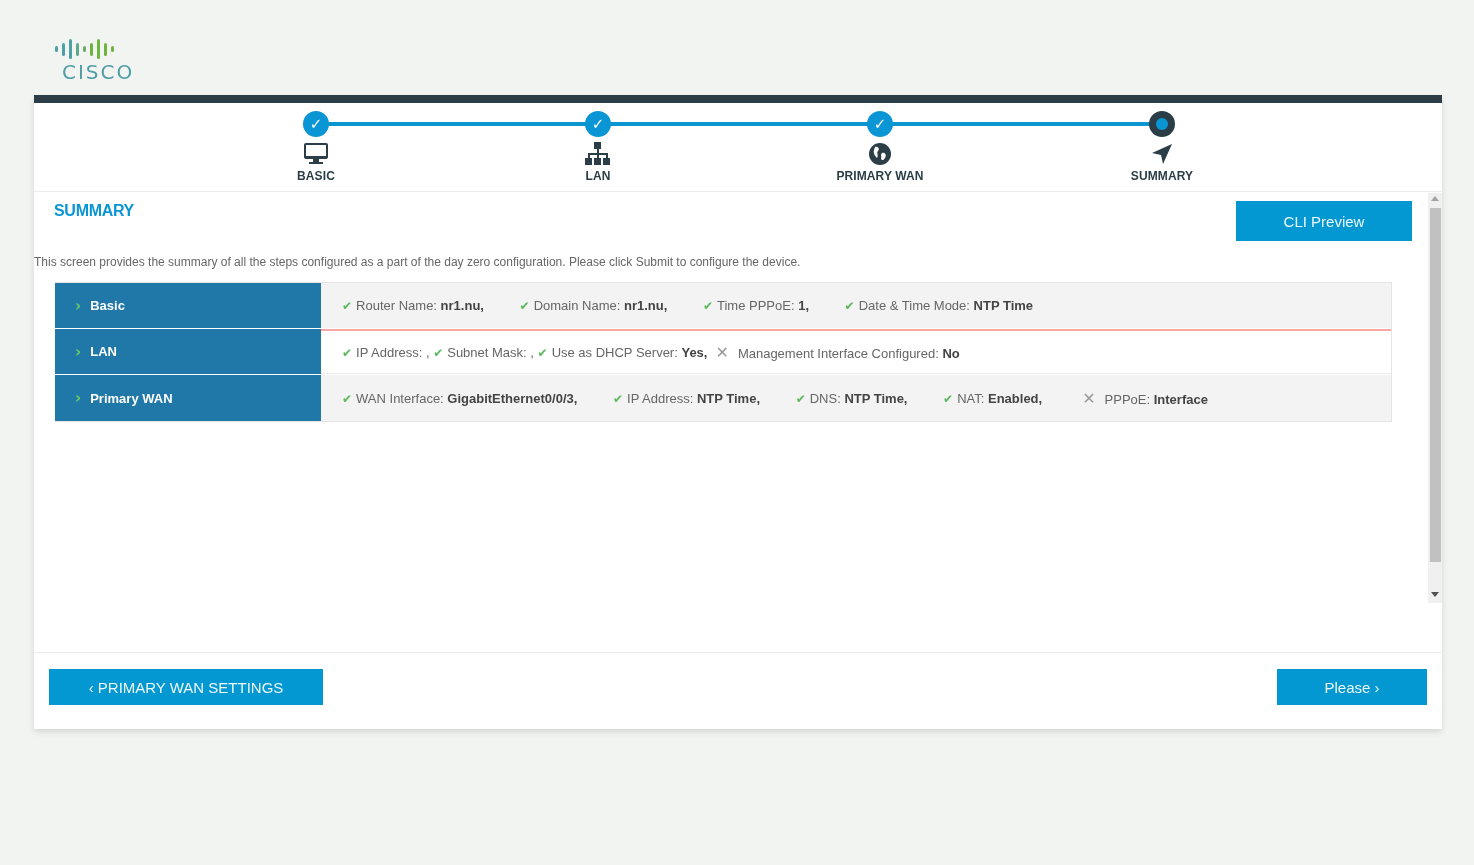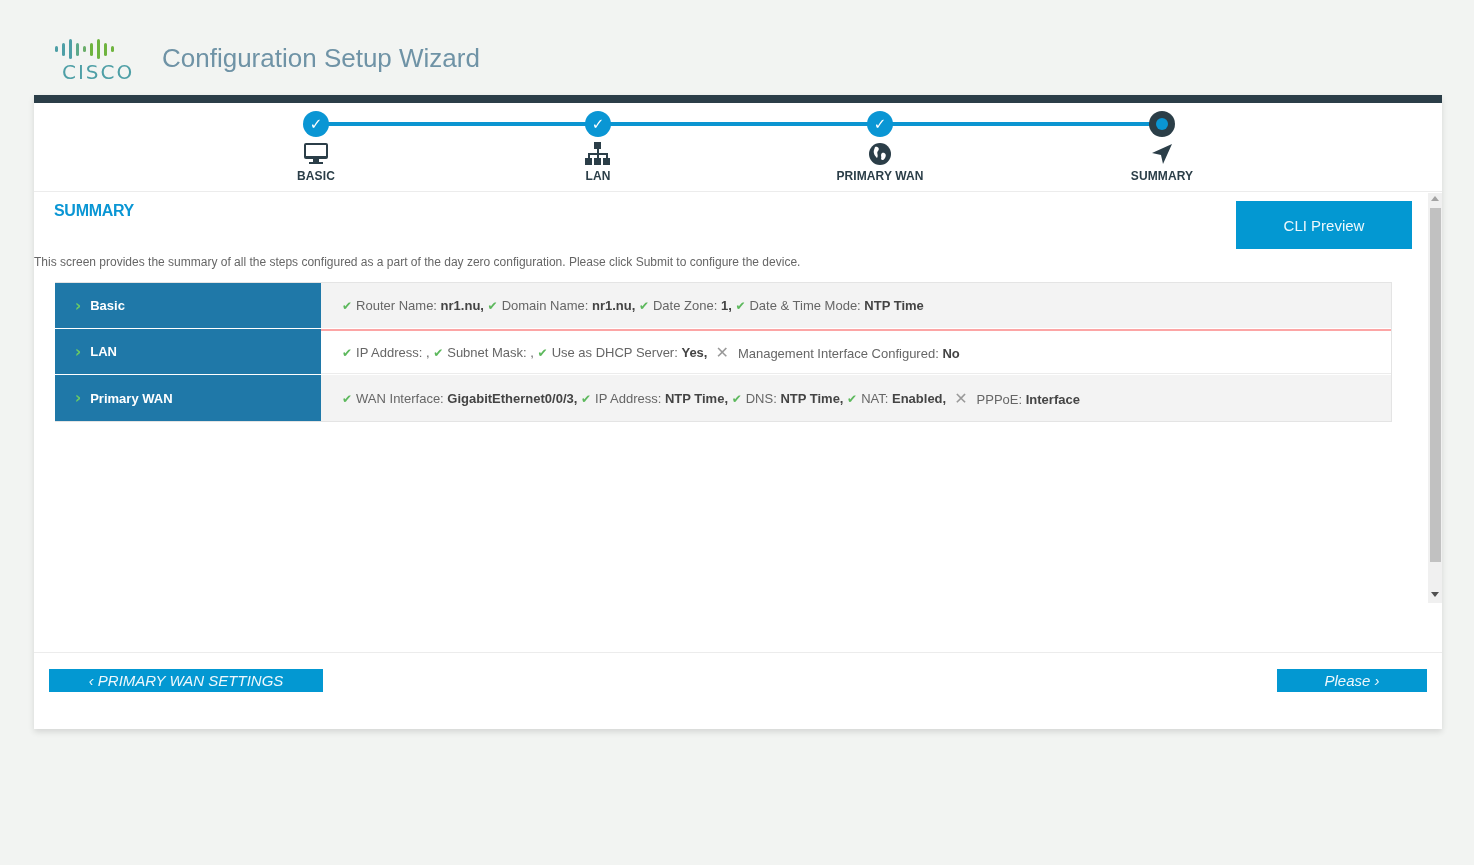--- a/index.html
+++ b/index.html
@@ -33,50 +33,50 @@
   .step-circle.current { background: #2b3e48; }
   .step-circle.current::after {
     content: ""; position: absolute; left: 7px; top: 7px; width: 12px; height: 12px; border-radius: 50%; background: #0a96d4;
   }
   .step-icon { width: 30px; height: 28px; margin: 3px auto 0; display: flex; align-items: center; justify-content: center; }
   .step-label { font-size: 12px; font-weight: bold; color: #2b3e48; margin-top: 1px; letter-spacing: 0.1px; }
 
   .content { position: absolute; left: 0; top: 98px; width: 1408px; height: 505px; }
   .section-title { position: absolute; left: 20px; top: 9px; font-size: 16px; color: #0a96d4; font-weight: bold; letter-spacing: -0.3px; }
   .cli-btn {
-    position: absolute; left: 1202px; top: 8px; width: 176px; height: 48px; background: #0398d2; border: none;
+    position: absolute; left: 1202px; top: 8px; width: 176px; height: 40px; background: #0398d2; border: none;
     color: #eef8fc; font-size: 15px; font-family: "Liberation Sans", sans-serif; cursor: pointer;
   }
   .description { position: absolute; left: 0; top: 62px; width: 1390px; text-align: left; font-size: 12px; color: #666; }
 
   .summary-table { position: absolute; left: 21px; top: 89px; width: 1337px; border: 1px solid #e4e4e4; border-left: none; }
   .srow { display: flex; height: 46px; border-bottom: 1px solid #fff; }
   .srow:last-child { border-bottom: none; }
   .srow-head {
     width: 266px; flex-shrink: 0; background: #1f78a8; color: #fff; font-size: 13px; font-weight: bold;
     display: flex; align-items: center; padding-left: 20px; cursor: pointer;
   }
   .srow-head .chev { color: #6acb64; font-weight: bold; font-size: 15px; margin-right: 9px; font-family: "DejaVu Sans", sans-serif; }
   .srow-body { flex: 1; display: flex; align-items: center; padding-left: 21px; font-size: 13px; color: #666; }
-  .srow.odd .srow-body { background: #f3f3f3; }
+  .srow.odd .srow-body { background: #f3f3f3; gap: 32px; }
   .srow.even .srow-body { background: #ffffff; border-top: 2px solid #fca5a5; border-bottom: 1px solid #ececec; }
   .item { white-space: pre; }
   .item .val { font-weight: bold; color: #444; }
   .ok { color: #5cb85c; font-family: "DejaVu Sans", sans-serif; font-size: 12px; margin-right: 4px; }
   .no { color: #999; font-family: "DejaVu Sans", sans-serif; font-size: 16px; margin: 0 9px 0 8px; font-weight: 100; }
 
   .scrollbar { position: absolute; left: 1394px; top: 98px; width: 14px; height: 410px; background: #f0f0f0; }
   .scroll-up { position: absolute; left: 3px; top: 3px; width: 0; height: 0; border-left: 4px solid transparent; border-right: 4px solid transparent; border-bottom: 5px solid #a3a3a3; }
   .scroll-thumb { position: absolute; left: 2px; top: 15px; width: 11px; height: 354px; background: #c1c1c1; }
   .scroll-down { position: absolute; left: 3px; bottom: 6px; width: 0; height: 0; border-left: 4px solid transparent; border-right: 4px solid transparent; border-top: 5px solid #505050; }
 
   .footer { position: absolute; left: 0; top: 557px; width: 100%; height: 77px; border-top: 1px solid #ececec; }
   .btn-prev, .btn-submit {
-    position: absolute; top: 16px; height: 23px; background: #0398d2; border: none; color: #eef8fc;
-    font-size: 15px; font-family: "Liberation Sans", sans-serif; cursor: pointer; font-style: italic;
+    position: absolute; top: 16px; height: 36px; background: #0398d2; border: none; color: #eef8fc;
+    font-size: 15px; font-family: "Liberation Sans", sans-serif; cursor: pointer;
   }
   .btn-prev { left: 15px; width: 274px; }
   .btn-submit { left: 1243px; width: 150px; }
 </style>
 </head>
 <body>
 
 <div class="header">
   <div class="logo">
     <div class="logo-bars">
@@ -85,21 +85,20 @@
       <span style="height:20px;background:#4e9fa6"></span>
       <span style="height:13px;background:#5ea98a"></span>
       <span style="height:6px;background:#6aae6a"></span>
       <span style="height:13px;background:#6fb43f"></span>
       <span style="height:20px;background:#6fb43f"></span>
       <span style="height:13px;background:#6fb43f"></span>
       <span style="height:6px;background:#6fb43f"></span>
     </div>
     <div class="logo-word">CISCO</div>
   </div>
-  <div class="app-title">Configuration Setup Wizard</div>
 </div>
 
 <div class="card">
   <div class="card-topbar"></div>
 
   <div class="stepper">
     <div class="step-line" style="left:282px;width:846px;"></div>
 
     <div class="step" style="left:282px;">
       <div class="step-circle">✓</div>
@@ -163,21 +162,21 @@
     <div class="summary-table">
 
       <div class="srow odd">
         <div class="srow-head">
           <span class="chev">›</span>
           <span>Basic</span>
         </div>
         <div class="srow-body">
           <span class="item"><span class="ok">✔</span><span>Router Name: </span><span class="val">nr1.nu</span><span class="val">, </span></span>
           <span class="item"><span class="ok">✔</span><span>Domain Name: </span><span class="val">nr1.nu</span><span class="val">, </span></span>
-          <span class="item"><span class="ok">✔</span><span>Date Zone: </span><span class="val">1</span><span class="val">, </span></span>
+          <span class="item"><span class="ok">✔</span><span>Time PPPoE: </span><span class="val">1</span><span class="val">, </span></span>
           <span class="item"><span class="ok">✔</span><span>Date &amp; Time Mode: </span><span class="val">NTP Time</span></span>
         </div>
       </div>
 
       <div class="srow even">
         <div class="srow-head">
           <span class="chev">›</span>
           <span>LAN</span>
         </div>
         <div class="srow-body">

